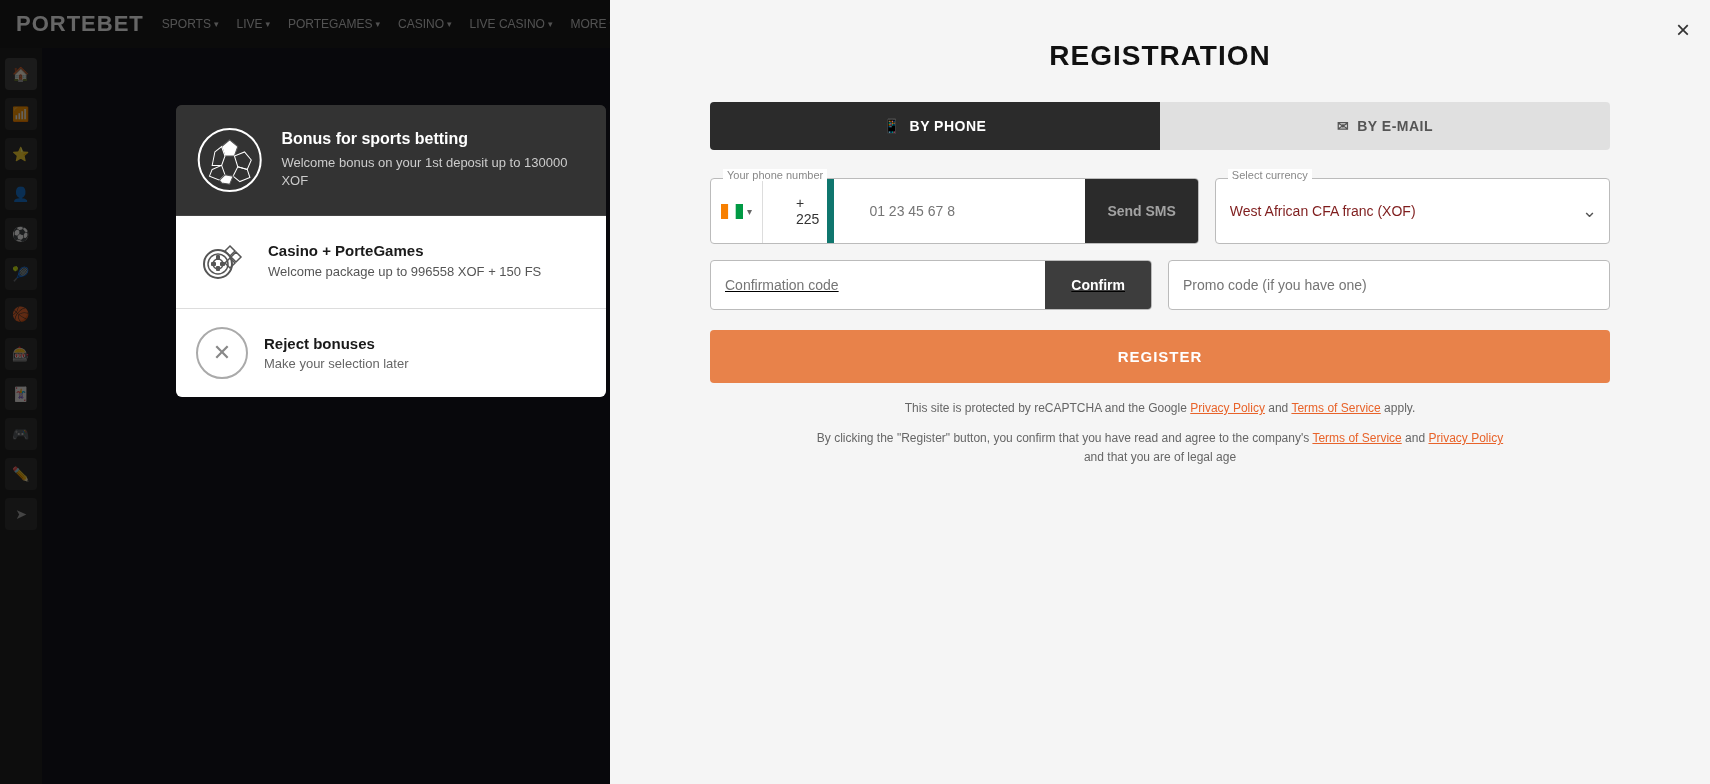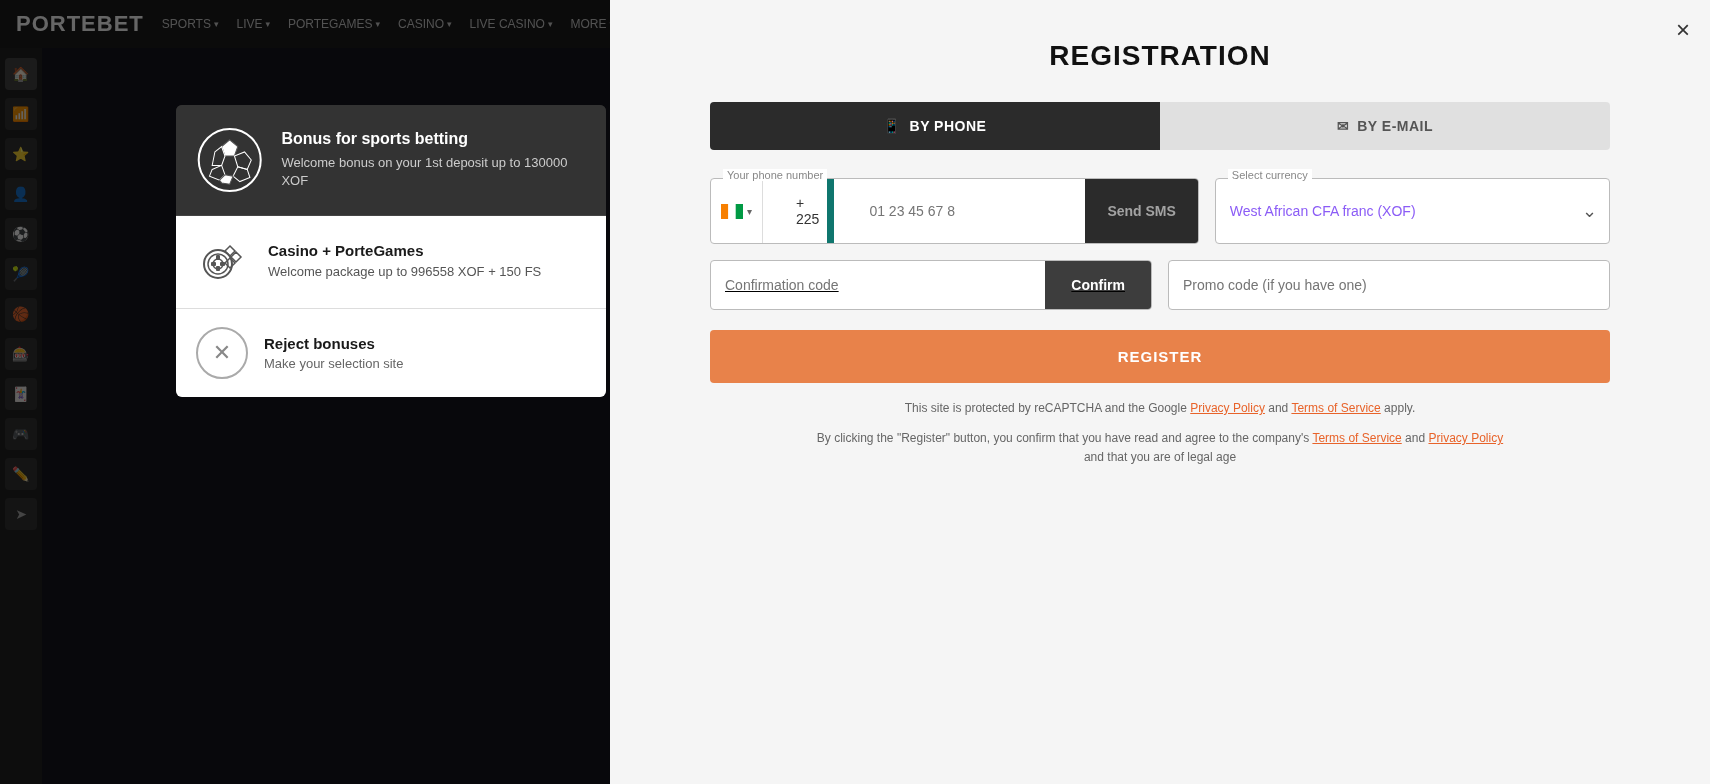--- a/index.html
+++ b/index.html
@@ -334,21 +334,21 @@
       padding: 0 4px;
       font-size: 11px;
       color: #888;
     }
     .currency-select {
       width: 100%;
       border: none;
       outline: none;
       padding: 16px 14px;
       font-size: 14px;
-      color: #8b5cf6;
+      color: #7f1d1d;
       background: transparent;
       appearance: none;
       cursor: pointer;
     }
     .currency-arrow {
       position: absolute;
       right: 12px;
       font-size: 18px;
       color: #555;
       pointer-events: none;
@@ -540,21 +540,21 @@
       <p>Welcome package up to 996558 XOF + 150 FS</p>
     </div>
   </div>
 
   <div class="reject-option">
     <div class="reject-circle">
       <span>✕</span>
     </div>
     <div class="reject-text">
       <h4>Reject bonuses</h4>
-      <p>Make your selection site</p>
+      <p>Make your selection later</p>
     </div>
   </div>
 </div>
 
 <div class="modal">
   <button class="modal-close">×</button>
 
   <h1 class="modal-title">REGISTRATION</h1>
 
   <div class="tab-row">

